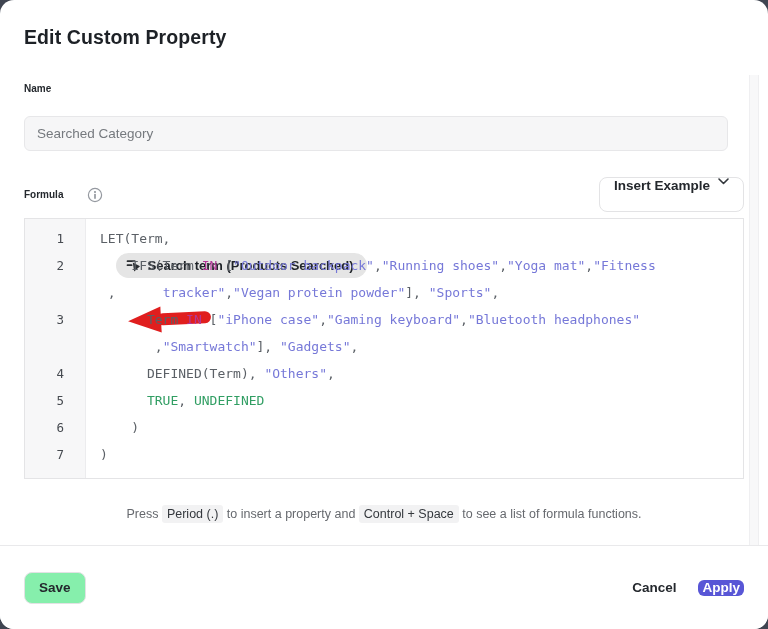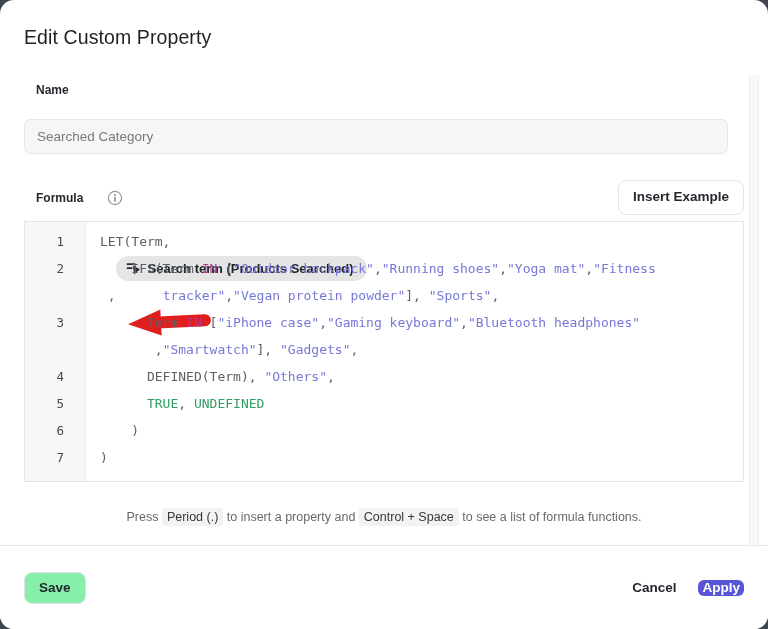--- a/index.html
+++ b/index.html
@@ -3,33 +3,33 @@
 <meta charset="utf-8">
 <style>
   * { margin:0; padding:0; box-sizing:border-box; }
   html,body { width:768px; height:629px; }
   body { background:#3f4551; font-family:"Liberation Sans", sans-serif; }
 
   .stage { width:768px; height:629px; background:#3f4551; position:relative; }
   .modal { position:absolute; inset:0; background:#ffffff; border-radius:14px; overflow:hidden; }
 
   .modal-body { padding:0 24px; }
-  .dialog-title { font-size:19.5px; font-weight:400; color:#1d2126; padding:26px 0 0 0; letter-spacing:.1px; }
+  .dialog-title { font-size:19.5px; font-weight:700; color:#1d2126; padding:26px 0 0 0; letter-spacing:.1px; }
 
-  .field-label { font-size:12px; font-weight:700; color:#24282d;margin-left:12px; }
+  .field-label { font-size:10px; font-weight:700; color:#24282d; }
   .name-label { margin-top:34px; }
   .name-input { margin-top:22px; width:704px; height:35px; background:#f6f6f7; border:1px solid #e7e7e9;
     border-radius:6px; padding:0 12px; font-size:13.5px; color:#75797e; font-family:"Liberation Sans",sans-serif; outline:none; display:block; }
 
   .formula-row { margin-top:26px; display:flex; align-items:center; justify-content:space-between; height:35px; }
   .formula-label-wrap { display:flex; align-items:center; gap:24px; }
   .info-icon { display:inline-flex; }
-  .insert-example-btn { display:inline-flex; align-items:flex-end; gap:8px; background:#fff; border:1px solid #e3e3e5;
-    border-radius:8px; height:35px; padding:8px 14px; font-size:13.5px; font-weight:600; color:#24282d; cursor:pointer;
-    font-family:"Liberation Sans",sans-serif;flex-direction:column; }
+  .insert-example-btn { display:inline-flex; align-items:flex-start; gap:8px; background:#fff; border:1px solid #e3e3e5;
+    border-radius:8px; height:35px; padding:0 14px; font-size:13.5px; font-weight:600; color:#24282d; cursor:pointer;
+    font-family:"Liberation Sans",sans-serif; }
 
   .editor { margin-top:6px; position:relative; border:1px solid #e4e4e6; background:#fff; min-height:250px; padding:6px 0 10px 0; }
   .gutter-strip { position:absolute; left:0; top:0; bottom:0; width:61px; background:#f7f7f8; border-right:1px solid #ececee; }
   .editor-line { display:flex; position:relative; }
   .gutter-cell { width:61px; flex:none; text-align:right; padding-right:22px; font-family:"DejaVu Sans Mono",monospace;
     font-size:12.5px; color:#474b51; line-height:27px; }
   .code-cell { flex:1; padding-left:14px; font-family:"DejaVu Sans Mono",monospace; font-size:13px; }
   .code-row { height:27px; line-height:27px; white-space:pre; }
   .tok-p { color:#5b6066; }
   .tok-k { color:#b23897; }

